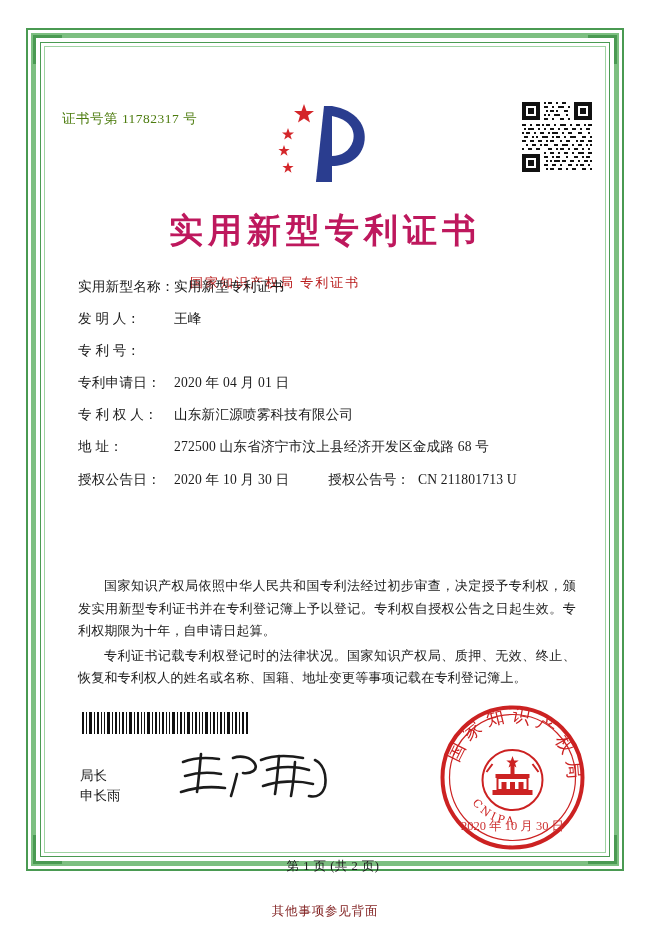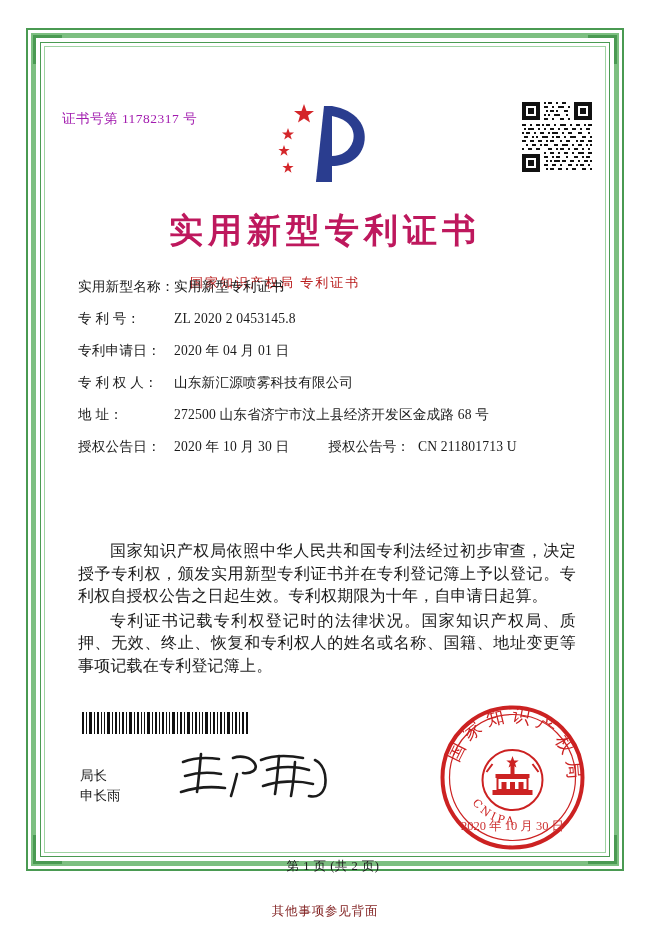--- a/index.html
+++ b/index.html
@@ -64,21 +64,21 @@
   .corner.tr { right: 33px; top: 35px; border-right-width: 3px; border-top-width: 3px; }
   .corner.bl { left: 33px; bottom: 69px; border-left-width: 3px; border-bottom-width: 3px; }
   .corner.br { right: 33px; bottom: 69px; border-right-width: 3px; border-bottom-width: 3px; }
 
   
   .cert-no {
     position: absolute;
     left: 62px; top: 110px;
     font-size: 13.5px;
     letter-spacing: 0.5px;
-    color: #a21caf;
+    color: #4d7c0f;
   }
 
   .logo {
     position: absolute;
     left: 272px; top: 100px;
     width: 106px; height: 88px;
   }
 
   .qr {
     position: absolute;
@@ -140,22 +140,22 @@
     color: #b91c1c;
     letter-spacing: 2px;
     pointer-events: none;
     line-height: 22px;
     overflow: hidden;
   }
 
   .paragraphs {
     position: absolute;
     left: 78px; right: 74px;
-    top: 540px;
-    font-size: 16px;
+    top: 575px;
+    font-size: 13px;
     line-height: 22.5px;
     text-align: justify;
     letter-spacing: 0.2px;
   }
   .paragraphs p {
     margin: 0 0 2px 0;
     text-indent: 2em;
   }
 
   .barcode {
@@ -398,22 +398,25 @@
   <div class="title">实用新型专利证书</div>
 
   <div class="watermark">国家知识产权局 专利证书</div>
 
   <div class="fields">
     <div class="field-row">
       <span class="field-label">实用新型名称：</span>
       <span class="field-value">实用新型专利证书</span>
     </div>
     <div class="field-row">
+      <span class="field-label">发 明 人：</span>
+      <span class="field-value">王峰</span>
+    </div>
+    <div class="field-row">
       <span class="field-label">专 利 号：</span>
-      <span class="field-value">ZL 2020 2 0453145.8</span>
     </div>
     <div class="field-row">
       <span class="field-label">专利申请日：</span>
       <span class="field-value">2020 年 04 月 01 日</span>
     </div>
     <div class="field-row">
       <span class="field-label">专 利 权 人：</span>
       <span class="field-value">山东新汇源喷雾科技有限公司</span>
     </div>
     <div class="field-row">

